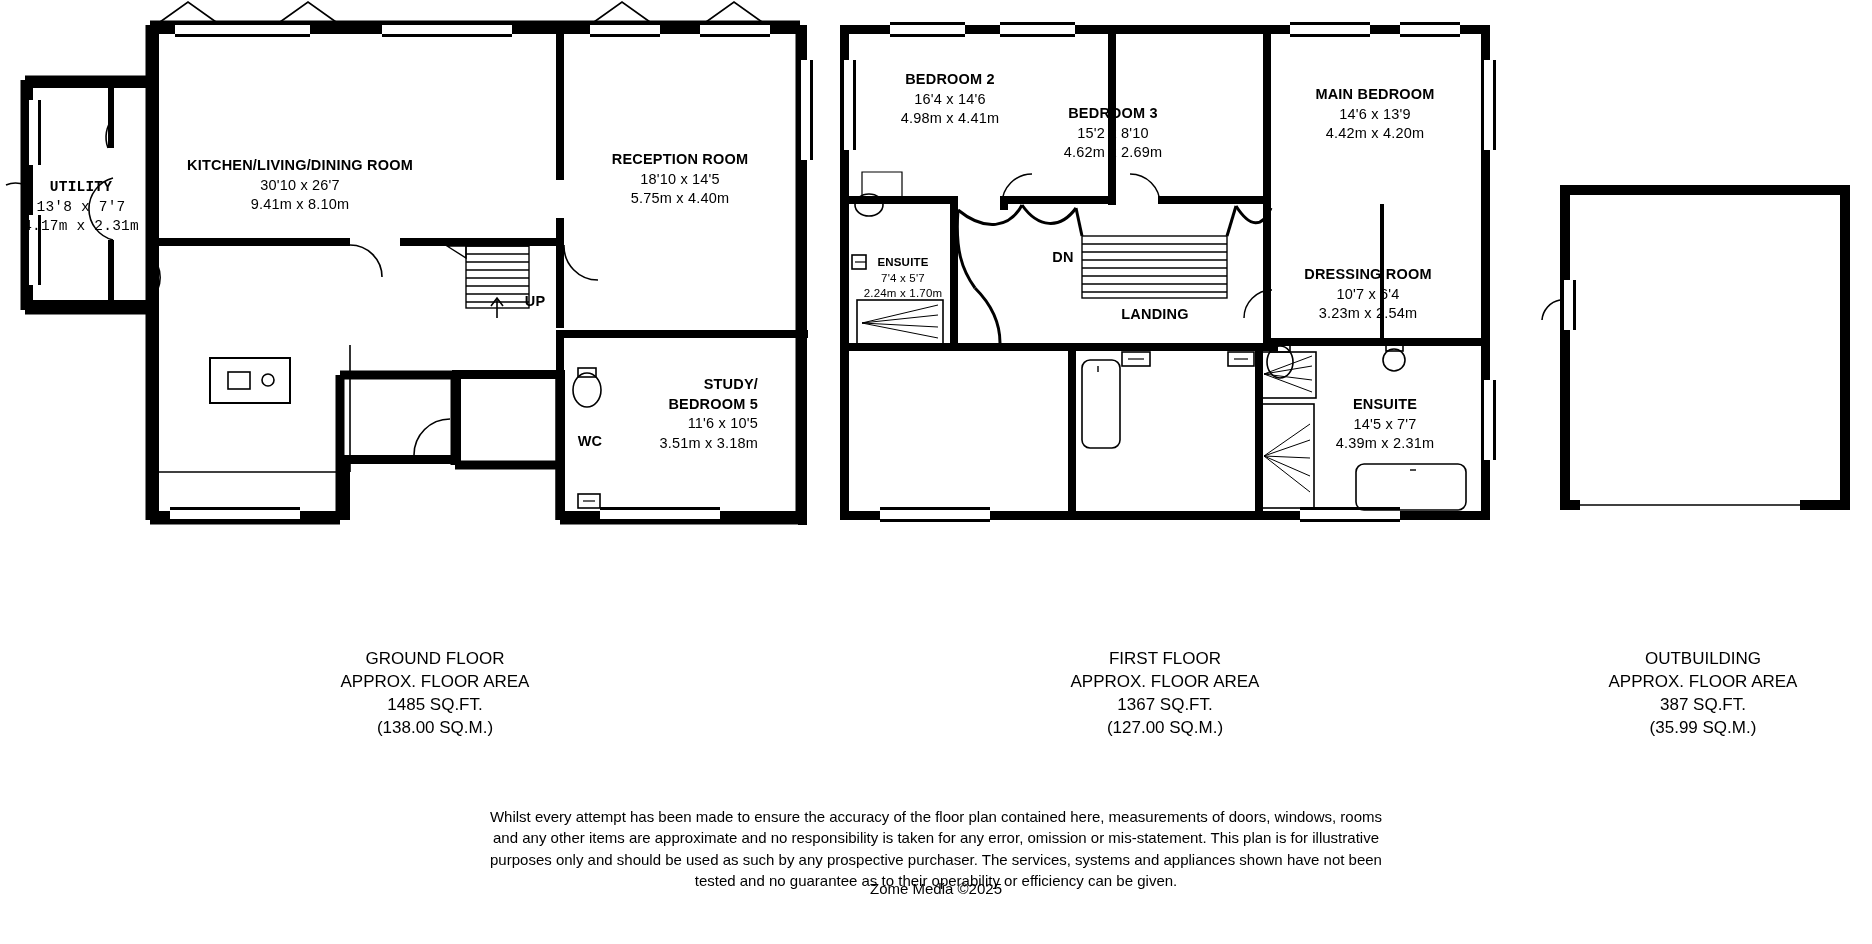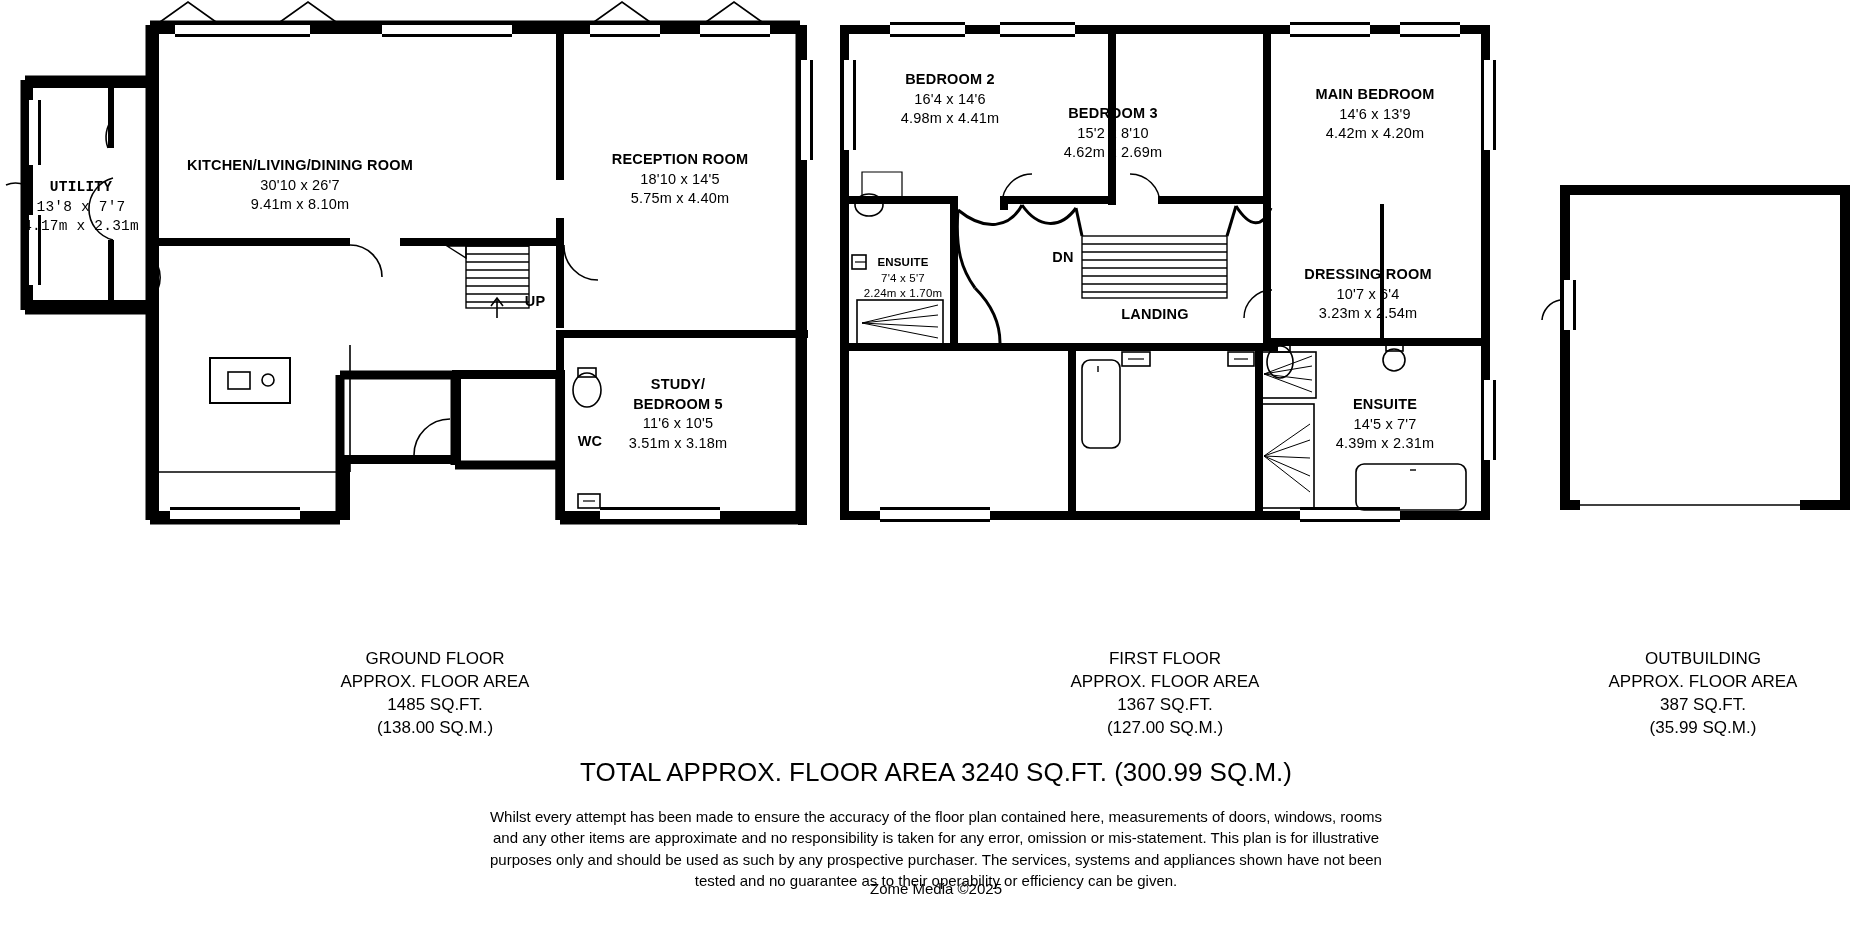--- a/index.html
+++ b/index.html
@@ -159,21 +159,21 @@
     <div>9.41m x 8.10m</div>
   </div>
 
   <div class="room-label" style="left:560px;top:150px;width:240px;">
     <div class="nm">RECEPTION ROOM</div>
     <div>18'10 x 14'5</div>
     <div>5.75m x 4.40m</div>
   </div>
 
 
-  <div class="room-label" style="left:598px;top:375px;width:160px;">
+  <div class="room-label" style="left:598px;top:375px;width:160px;text-align:right;">
     <div class="nm"><span>STUDY/<br>BEDROOM 5</span></div>
     <div>11'6 x 10'5</div>
     <div>3.51m x 3.18m</div>
   </div>
 
   <div class="room-label" style="left:560px;top:432px;width:60px;">
     <div class="nm">WC</div>
   </div>
 
   <div class="room-label" style="left:512px;top:292px;width:46px;">
@@ -358,19 +358,18 @@
     <div>(127.00 SQ.M.)</div>
   </div>
 
   <div class="floorcap" style="left:1553px;top:648px;width:300px;">
     <div>OUTBUILDING</div>
     <div>APPROX. FLOOR AREA</div>
     <div>387 SQ.FT.</div>
     <div>(35.99 SQ.M.)</div>
   </div>
 
-  <div class="total" style="left:486px;top:757px;width:900px;">TOTAL APPROX. FLOOR AREA 3240 SQ.FT. (300.99 SQ.M.)</div>
 
   <div class="disclaimer" style="left:486px;top:806px;">Whilst every attempt has been made to ensure the accuracy of the floor plan contained here, measurements of doors, windows, rooms and any other items are approximate and no responsibility is taken for any error, omission or mis-statement. This plan is for illustrative purposes only and should be used as such by any prospective purchaser. The services, systems and appliances shown have not been tested and no guarantee as to their operability or efficiency can be given.</div>
 
   <div class="credit" style="left:486px;top:880px;">Zome Media ©2025</div>
 
 </div>
 
 </body></html>

